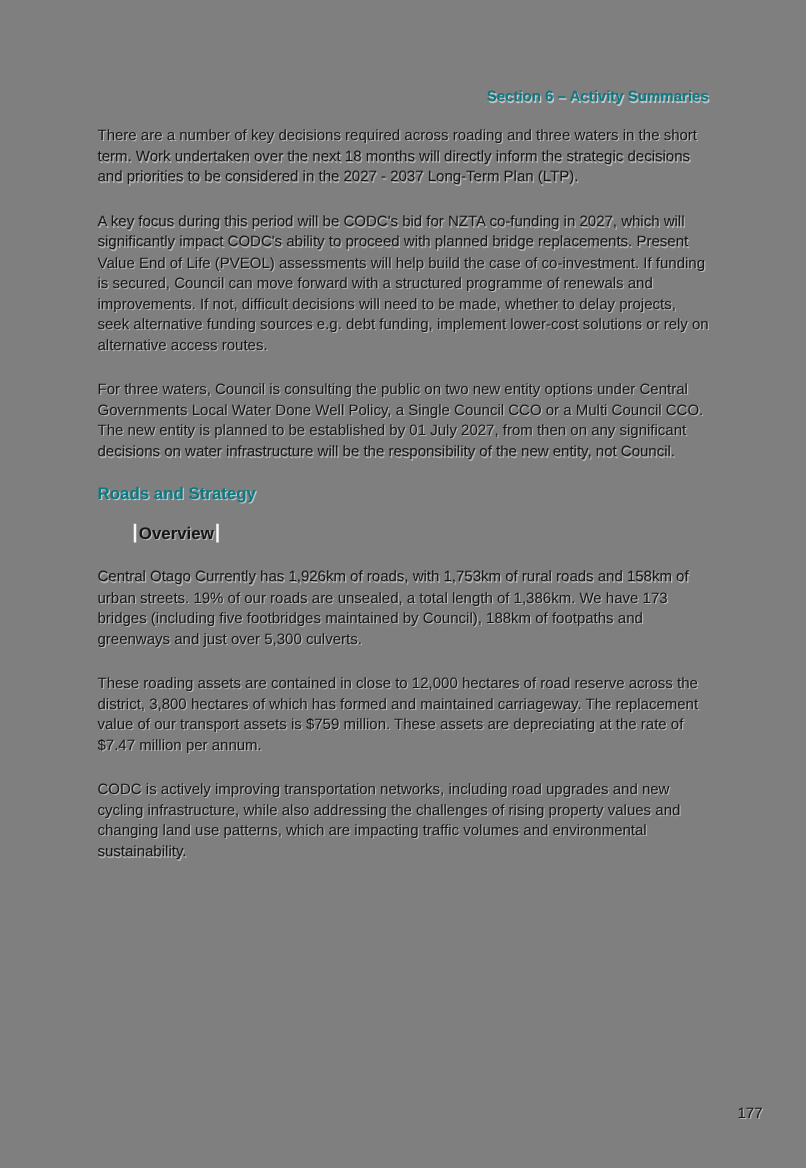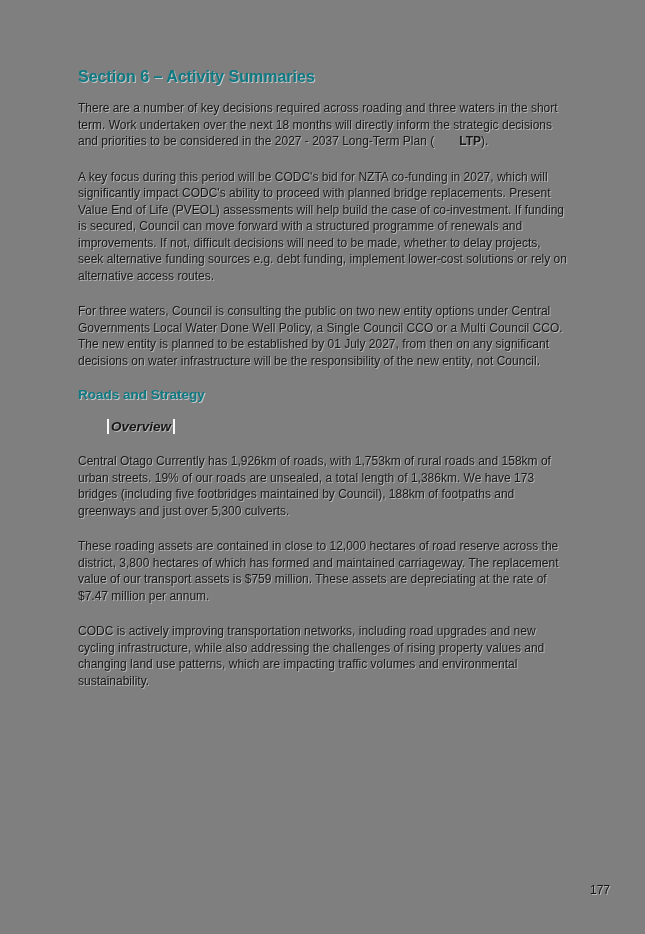--- a/index.html
+++ b/index.html
@@ -18,46 +18,46 @@
   .content {
     position: absolute;
     left: 78px;
     top: 64px;
     width: 489px;
     
     text-shadow: 1px 1px 0 rgba(255,255,255,0.45);
   }
   h1.section-title {
     margin: 0 0 10px 0;
-    font-size: 16px;
+    font-size: 12px;
     line-height: 26px;
     font-weight: bold;
     color: var(--heading-teal, #0d7983);
     text-shadow: 1px 1px 0 rgba(255,255,255,0.55);
+    text-align: right;
   }
   p.body-para {
     margin: 0 0 19px 0;
     font-size: 12px;
     line-height: 16.5px;
   }
-  p.body-para b { font-weight: bold; padding-left: 25px; }
+  p.body-para b { font-weight: normal; }
   h2.sub-heading {
     margin: 10px 0 17px 0;
     font-size: 13.5px;
     line-height: 14px;
     font-weight: bold;
     color: var(--heading-teal, #0d7983);
     text-shadow: 1px 1px 0 rgba(255,255,255,0.55);
   }
   h3.overview-heading {
     margin: 0 0 19px 0;
     font-size: 13.5px;
     line-height: 15px;
     font-weight: bold;
-    font-style: italic;
     padding-left: 29px;
   }
   
   .caret-sel {
     display: inline-block;
     border-left: 2px solid rgba(255,255,255,0.95);
     border-right: 2px solid rgba(255,255,255,0.95);
     padding: 0 2px;
   }
   .page-number {

